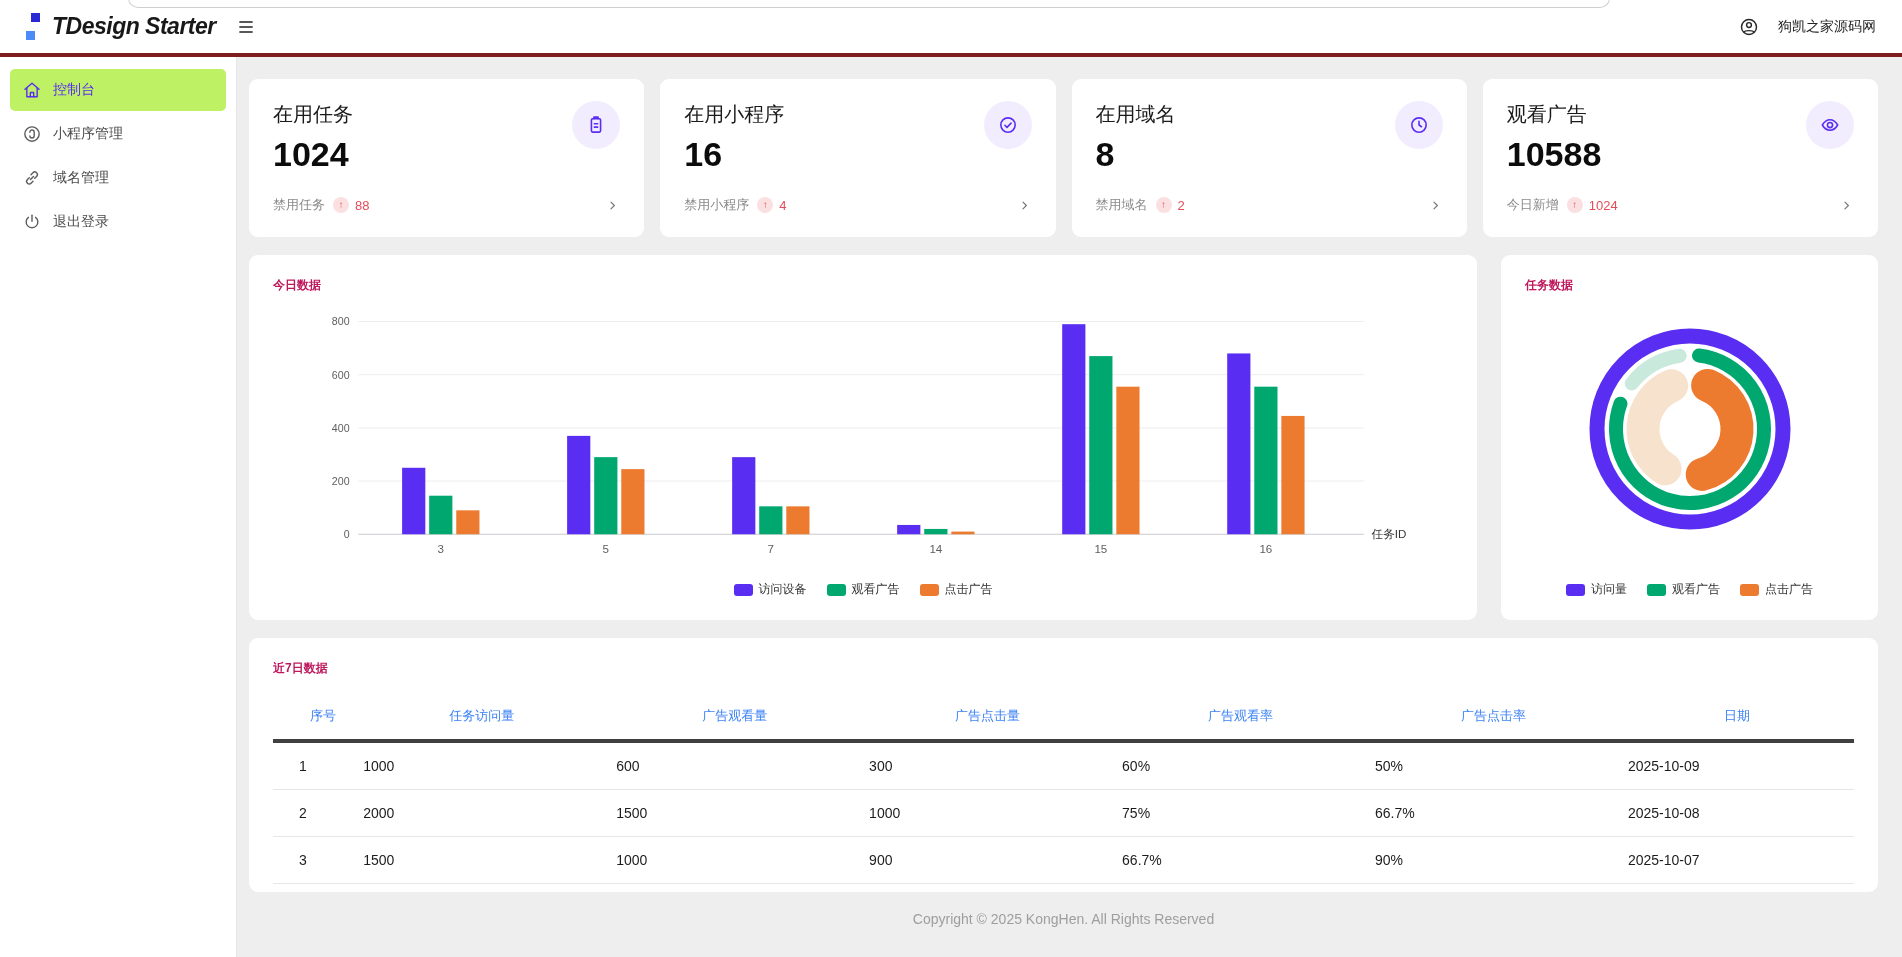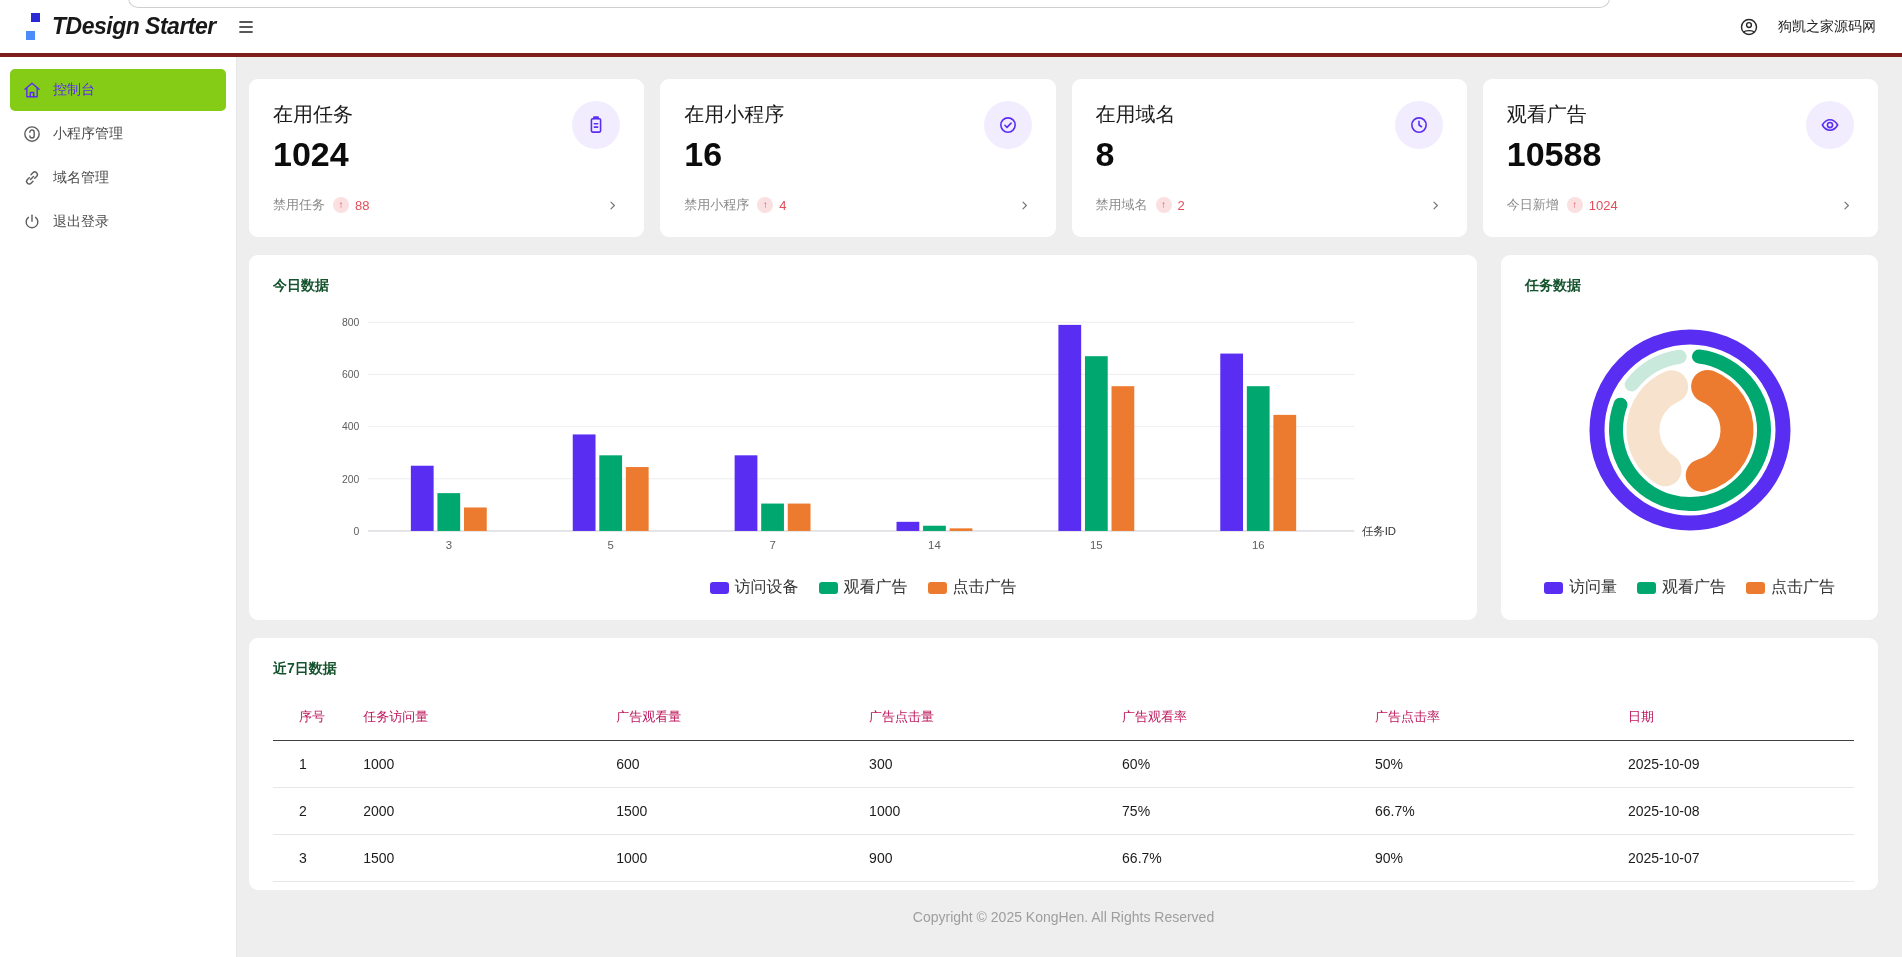--- a/index.html
+++ b/index.html
@@ -19,21 +19,21 @@
   .hamburger { margin-left:20px; color:#222; cursor:pointer; display:flex; }
   .header-right { margin-left:auto; display:flex; align-items:center; gap:19px; cursor:pointer; }
   .header-right .uname { font-size:14px; color:#252525; }
 
   
   .app-body { display:flex; height:900px; }
   .sidebar { width:237px; background:#fff; border-right:1px solid #e7e7e7; padding:12px 10px; flex:none; }
   .menu-item { display:flex; align-items:center; gap:11px; height:42px; padding:0 12px; margin-bottom:2px;
     border-radius:5px; font-size:14px; color:#4b4b4b; cursor:pointer; }
   .menu-item .mi-icon { display:flex; width:20px; height:20px; color:#5e5e5e; }
-  .menu-item.active { background:#84cc16; color:#5a2df2; }
+  .menu-item.active { background:#bef264; color:#5a2df2; }
   .menu-item.active .mi-icon { color:#5a2df2; }
   .menu-item .mi-chev { margin-left:auto; color:#8a8a8a; display:flex; }
 
   .content { flex:1; padding:22px 24px 0 12px; overflow:hidden; }
 
   
   .stat-row { display:flex; gap:16px; }
   .stat-card { flex:1; background:#fff; border-radius:9px; padding:22px 24px 20px; height:158px; position:relative; }
   .stat-title { font-size:20px; color:#1a1a1a; }
   .stat-value { font-size:34px; font-weight:600; margin-top:7px; color:#0c0c0c; }
@@ -41,37 +41,37 @@
     background:#f2edfe; color:#5a2df2; display:flex; align-items:center; justify-content:center; }
   .stat-bottom { display:flex; align-items:center; margin-top:22px; font-size:13px; color:#8a8a8a; }
   .trend-badge { width:16px; height:16px; border-radius:50%; background:#fbe0e1; color:#e34d59;
     font-size:10px; line-height:16px; text-align:center; margin:0 6px 0 8px; }
   .trend-value { color:#e34d59; font-size:13px; }
   .stat-chev { margin-left:auto; color:#737373; display:flex; cursor:pointer; }
 
   
   .charts-row { display:flex; gap:24px; margin-top:18px; }
   .card { background:#fff; border-radius:9px; padding:22px 24px; }
-  .card-title { font-size:14px; font-weight:700; color:#14532d; }
+  .card-title { font-size:12px; font-weight:700; color:#be185d; }
   .bar-card { flex:1; height:365px; display:flex; flex-direction:column; }
   .bar-card svg.bar-svg { width:100%; height:272px; margin-top:14px; }
   .pie-card { width:377px; flex:none; height:365px; display:flex; flex-direction:column; align-items:center; }
   .pie-card .card-title { align-self:flex-start; }
   .pie-card svg.pie-svg { margin-top:28px; }
   .legend { display:flex; justify-content:center; gap:20px; margin-top:10px; }
   .pie-card .legend { margin-top:auto; }
   .legend-item { display:flex; align-items:center; gap:6px; cursor:pointer; }
   .legend-swatch { width:19px; height:12px; border-radius:3px; }
-  .legend-label { font-size:16px; color:#333; }
+  .legend-label { font-size:12px; color:#333; }
 
   
   .table-card { margin-top:18px; padding-bottom:8px; }
   table { width:100%; border-collapse:collapse; margin-top:16px; table-layout:fixed; }
-  thead th { font-size:13px; font-weight:400; color:#be185d; text-align:left; padding:14px 8px;
-    border-bottom:1px solid #404040; }
+  thead th { font-size:13px; font-weight:400; color:#3b82f6; text-align:center; padding:14px 8px;
+    border-bottom:4px solid #404040; }
   tbody td { font-size:14px; color:#1c1c1c; padding:15px 8px; border-bottom:1px solid #e7e7e7; }
   th:first-child, td:first-child { padding-left:26px; }
 
   .page-footer { text-align:center; font-size:14px; color:#9e9e9e; padding:19px 0; }
 </style>
 </head>
 <body>
 
 <div class="app-header">
   <div class="chrome-artifact"></div>

